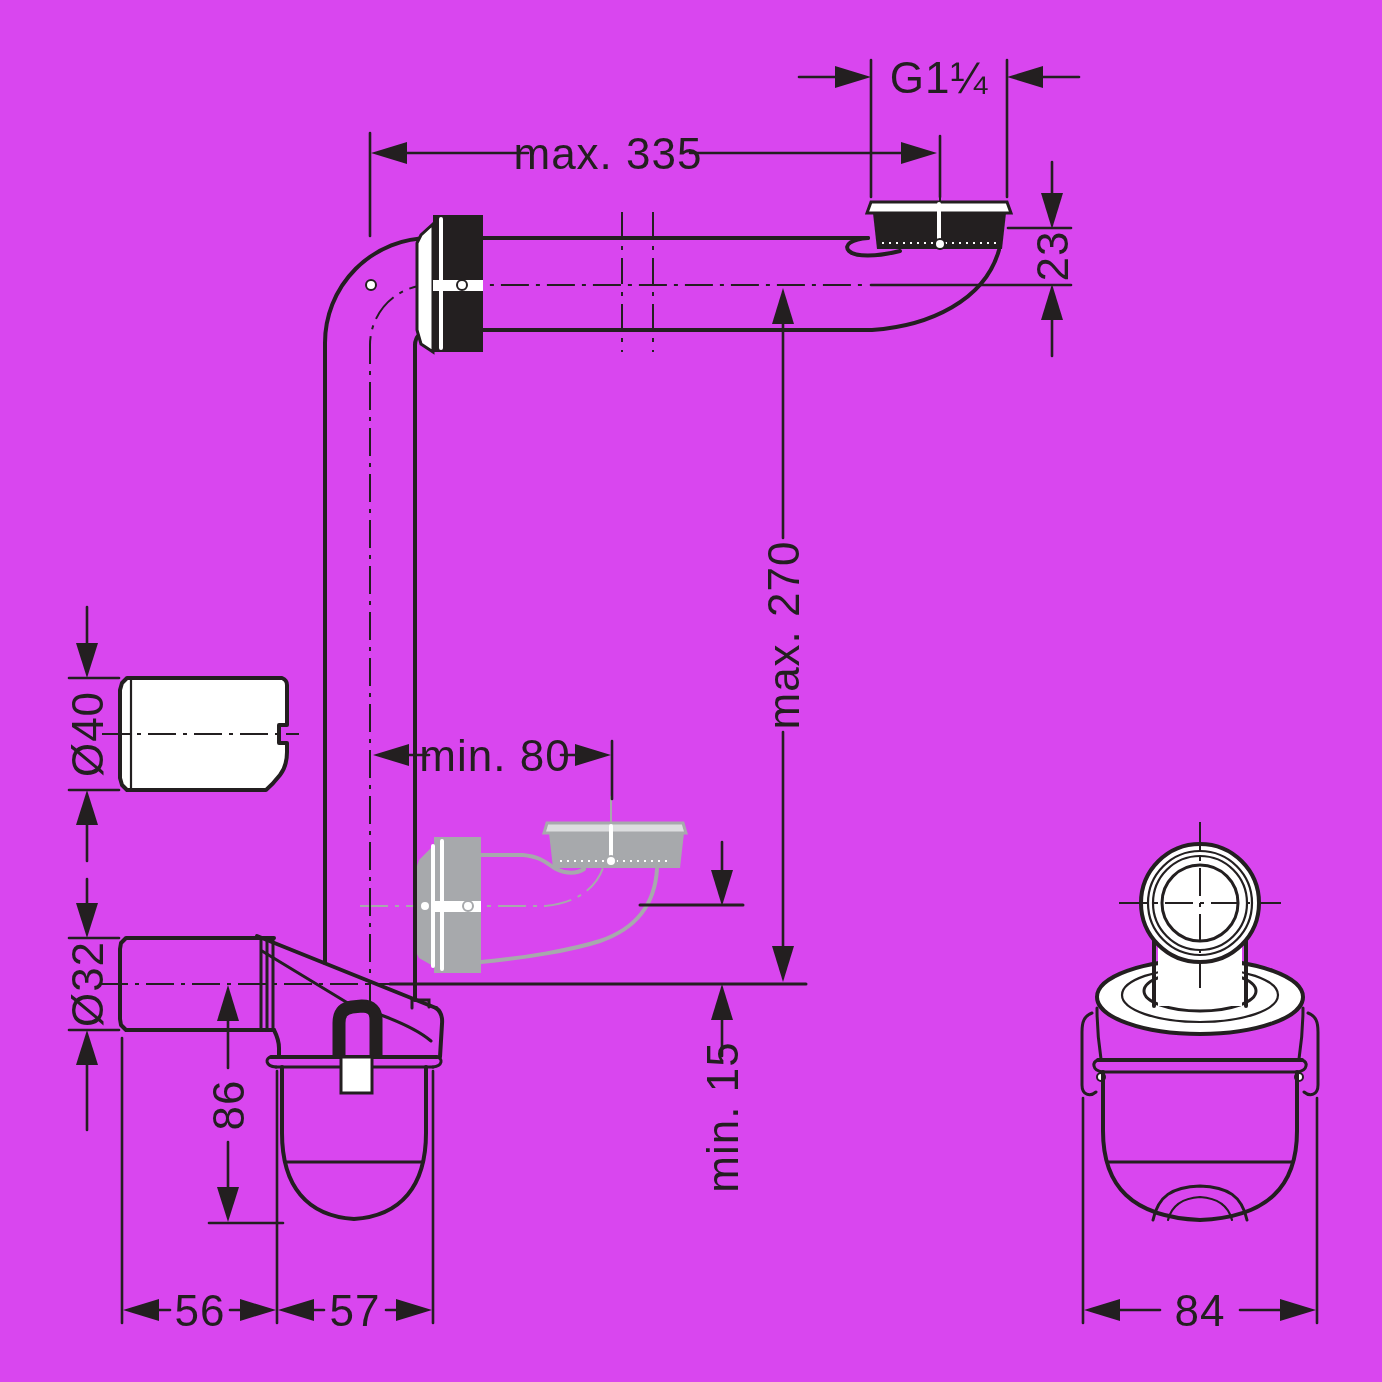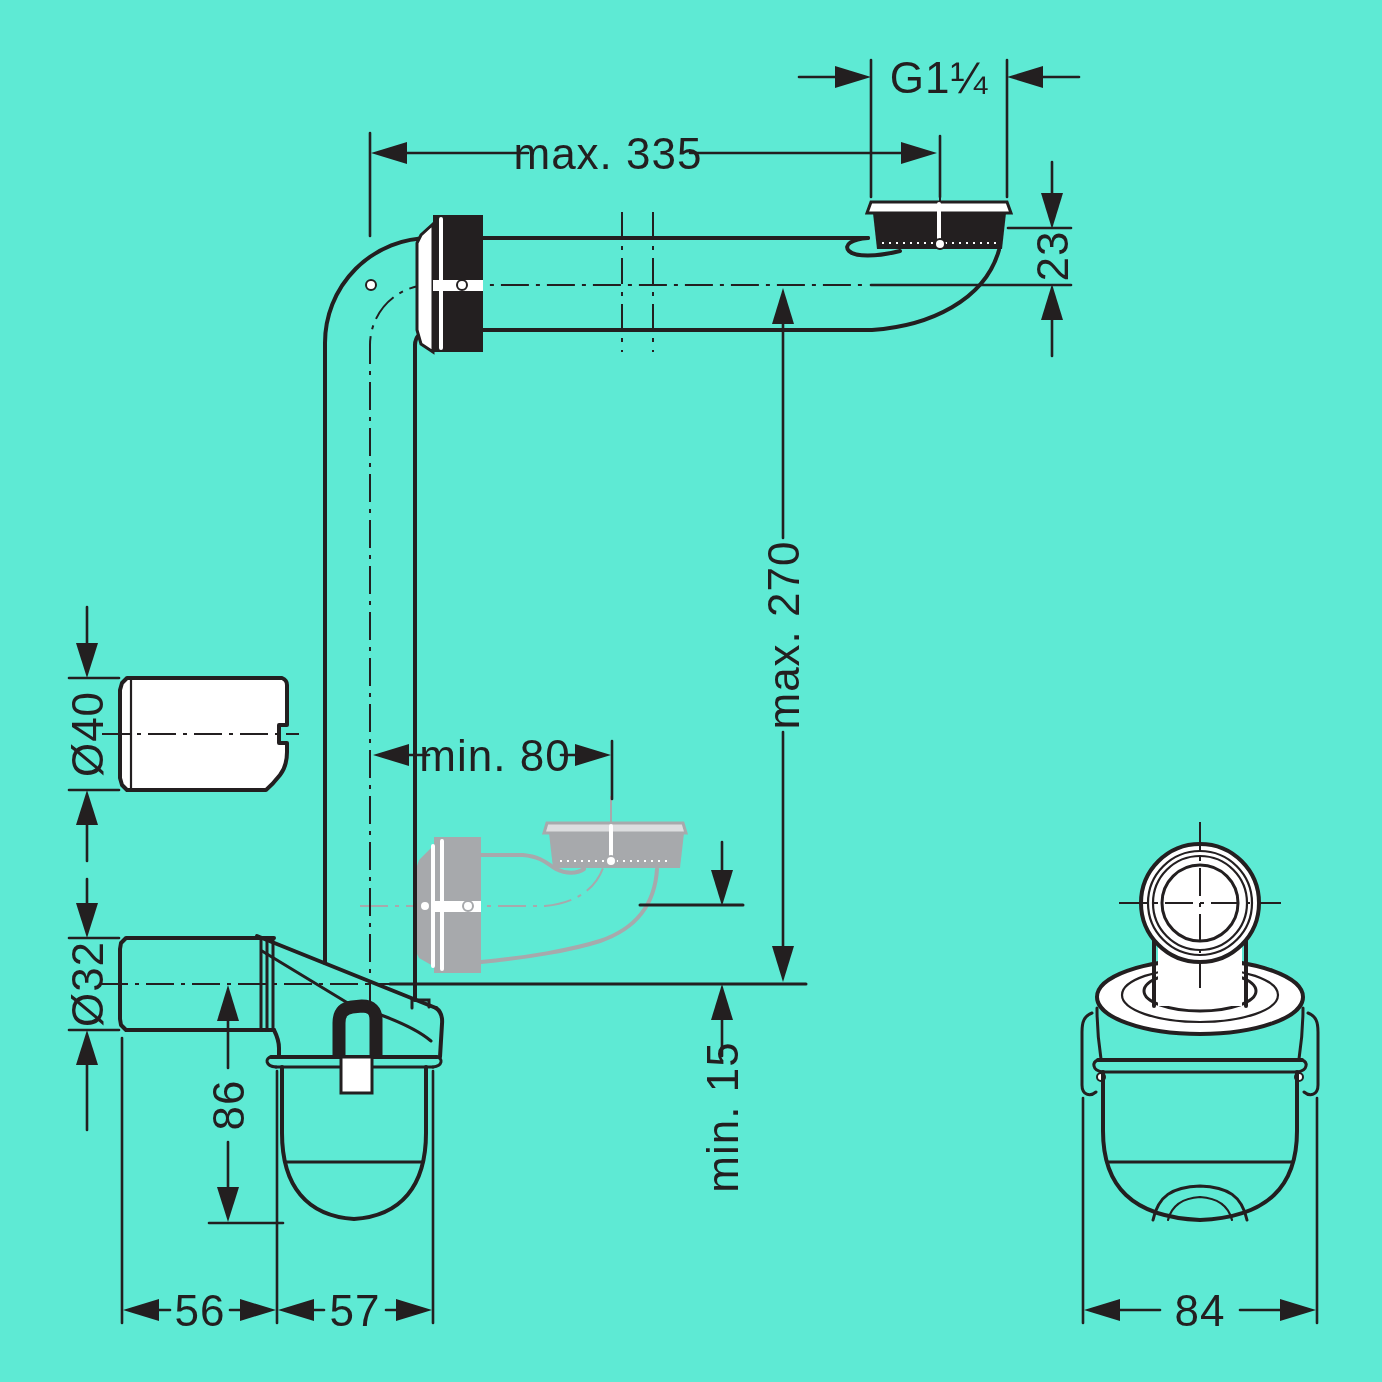--- a/index.html
+++ b/index.html
@@ -1,16 +1,16 @@
 <!DOCTYPE html>
 <html><head>
 <meta charset="utf-8">
 <style>
   html,body{margin:0;padding:0;background:#ffffff;}
-  .stage{width:1382px;height:1382px;position:relative;background:#5eead4;}
+  .stage{width:1382px;height:1382px;position:relative;background:#d946ef;}
   svg{display:block;}
   text{
     font-family:"Liberation Sans", sans-serif;
     font-size:44px;
     letter-spacing:1px;
     fill:#231f20;
     text-anchor:middle;
     dominant-baseline:central;
   }
   .ln   {stroke:#231f20;fill:none;stroke-width:4;stroke-linecap:round;stroke-linejoin:round;}

